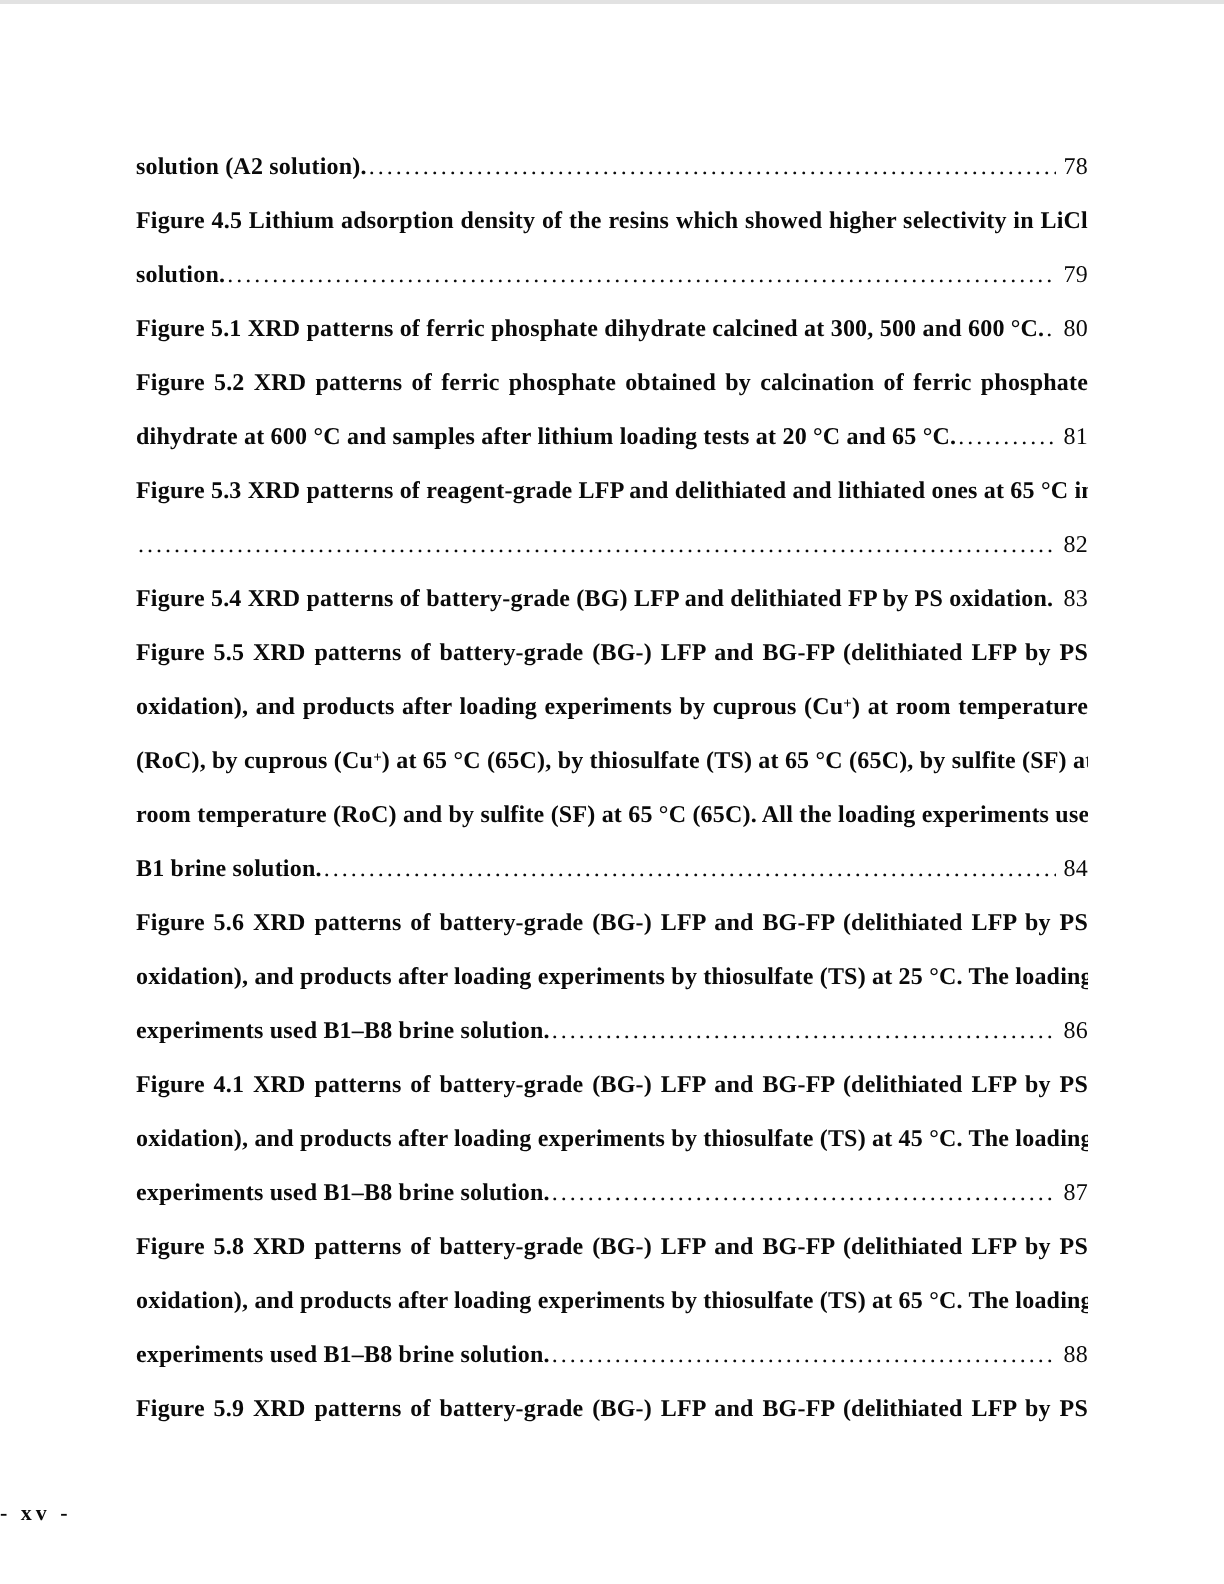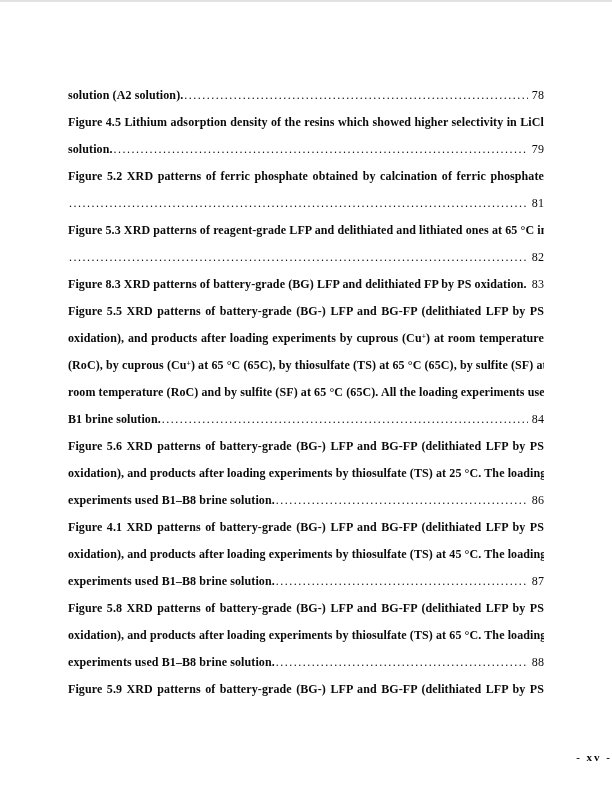--- a/index.html
+++ b/index.html
@@ -19,21 +19,20 @@
     position: absolute;
     left: 0; top: 0;
     width: 612px; height: 2px;
     background: #e2e2e2;
   }
   .content {
     position: absolute;
     left: 68px;
     top: 70px;
     width: 476px;
-    margin-top: 12px;
   }
   .line {
     height: 27px;
     line-height: 27px;
     font-size: 12px;
     font-weight: bold;
     letter-spacing: 0.1px;
   }
   
   .line.fill {
@@ -72,21 +71,21 @@
     vertical-align: 0.38em;
     line-height: 0;
   }
   .footer {
     position: absolute;
     left: 0;
     top: 744px;
     width: 612px;
     height: 27px;
     line-height: 27px;
-    text-align: right;
+    text-align: left;
     font-size: 11px;
     font-weight: bold;
     letter-spacing: 2px;
   }
 </style>
 </head>
 <body>
 
 <div class="top-edge"></div>
 
@@ -99,37 +98,43 @@
   </div>
 
   <div class="line fill">Figure 4.5 Lithium adsorption density of the resins which showed higher selectivity in LiCl</div>
 
   <div class="line leader">
     <span class="cap">solution.</span>
     <span class="dots"></span>
     <span class="pg">79</span>
   </div>
 
+  <div class="line leader">
+    <span class="cap">Figure 5.1 XRD patterns of ferric phosphate dihydrate calcined at 300, 500 and 600 °C.</span>
+    <span class="dots"></span>
+    <span class="pg">80</span>
+  </div>
 
   <div class="line fill">Figure 5.2 XRD patterns of ferric phosphate obtained by calcination of ferric phosphate</div>
 
   <div class="line leader">
+    <span class="cap">dihydrate at 600 °C and samples after lithium loading tests at 20 °C and 65 °C.</span>
     <span class="dots"></span>
     <span class="pg">81</span>
   </div>
 
   <div class="line fill">Figure 5.3 XRD patterns of reagent-grade LFP and delithiated and lithiated ones at 65 °C in</div>
 
   <div class="line leader">
     <span class="dots"></span>
     <span class="pg">82</span>
   </div>
 
   <div class="line leader nodots">
-    <span class="cap">Figure 8.3 XRD patterns of battery-grade (BG) LFP and delithiated FP by PS oxidation.</span>
+    <span class="cap">Figure 5.4 XRD patterns of battery-grade (BG) LFP and delithiated FP by PS oxidation.</span>
     <span class="dots"></span>
     <span class="pg">83</span>
   </div>
 
   <div class="line fill">Figure 5.5 XRD patterns of battery-grade (BG-) LFP and BG-FP (delithiated LFP by PS</div>
 
   <div class="line fill"><span>oxidation), and products after loading experiments by cuprous (Cu</span><sup class="sup">+</sup><span>) at room temperature</span></div>
 
   <div class="line fill"><span>(RoC), by cuprous (Cu</span><sup class="sup">+</sup><span>) at 65 °C (65C), by thiosulfate (TS) at 65 °C (65C), by sulfite (SF) at</span></div>
 

